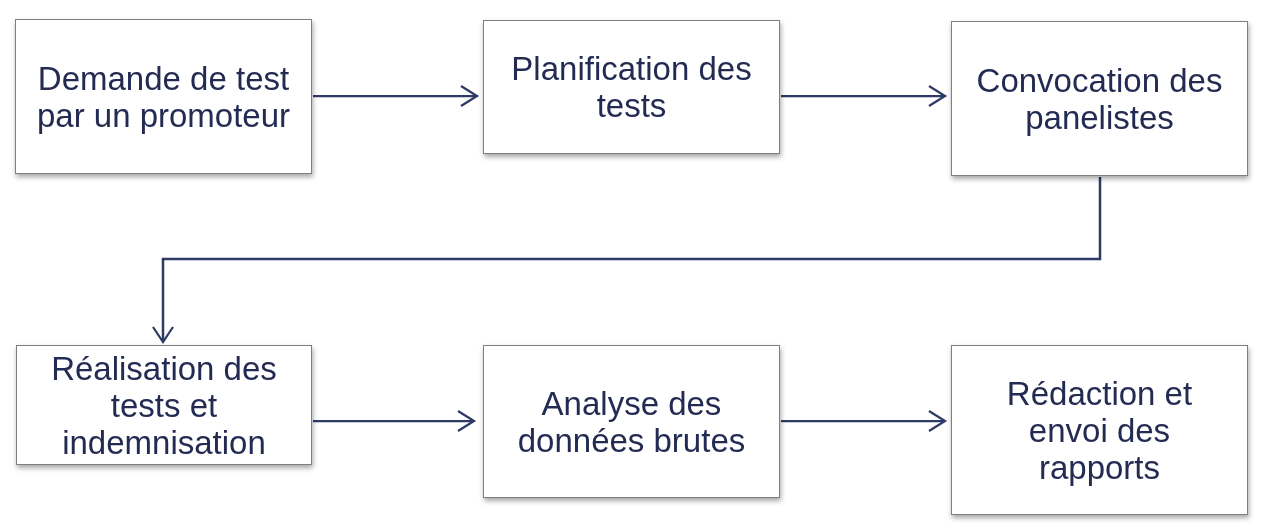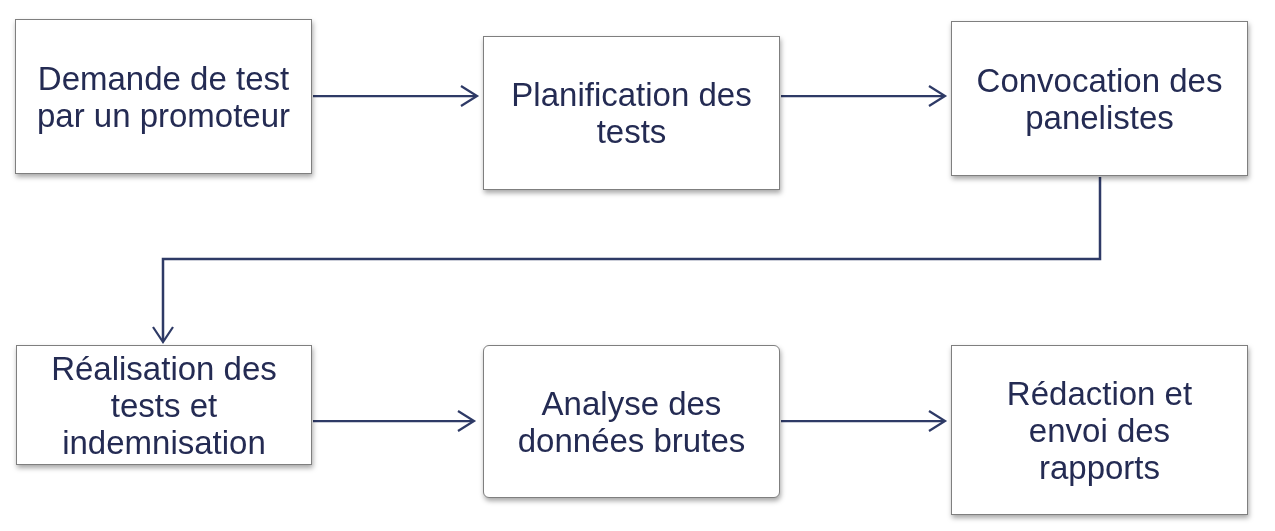--- a/index.html
+++ b/index.html
@@ -76,37 +76,37 @@
       <line x1="781" y1="421" x2="944" y2="421"></line>
       <path d="M929,411 L945,421 L929,431"></path>
     </g>
   </svg>
 
   <div class="node" style="left:15px; top:19px; width:297px; height:155px;">
     <div class="label">Demande de test
 par un promoteur</div>
   </div>
 
-  <div class="node" style="left:483px; top:36px; width:297px; height:154px;">
+  <div class="node" style="left:483px; top:20px; width:297px; height:134px;">
     <div class="label">Planification des
 tests</div>
   </div>
 
   <div class="node" style="left:951px; top:21px; width:297px; height:155px;">
     <div class="label">Convocation des
 panelistes</div>
   </div>
 
   <div class="node" style="left:16px; top:345px; width:296px; height:120px;">
     <div class="label">Réalisation des
 tests et
 indemnisation</div>
   </div>
 
-  <div class="node" style="left:483px; top:345px; width:297px; height:153px;border-radius:6px;">
+  <div class="node" style="left:483px; top:345px; width:297px; height:153px;">
     <div class="label">Analyse des
 données brutes</div>
   </div>
 
   <div class="node" style="left:951px; top:345px; width:297px; height:170px;">
     <div class="label">Rédaction et
 envoi des
 rapports</div>
   </div>
 

